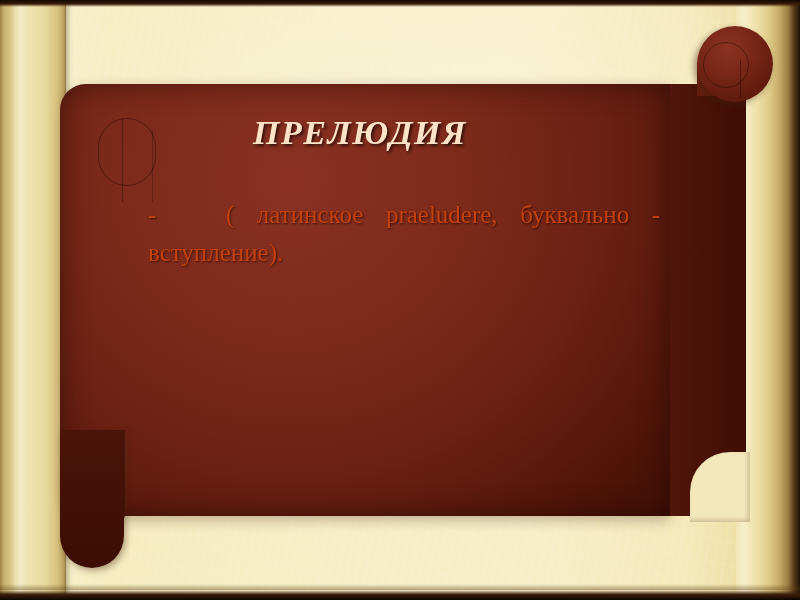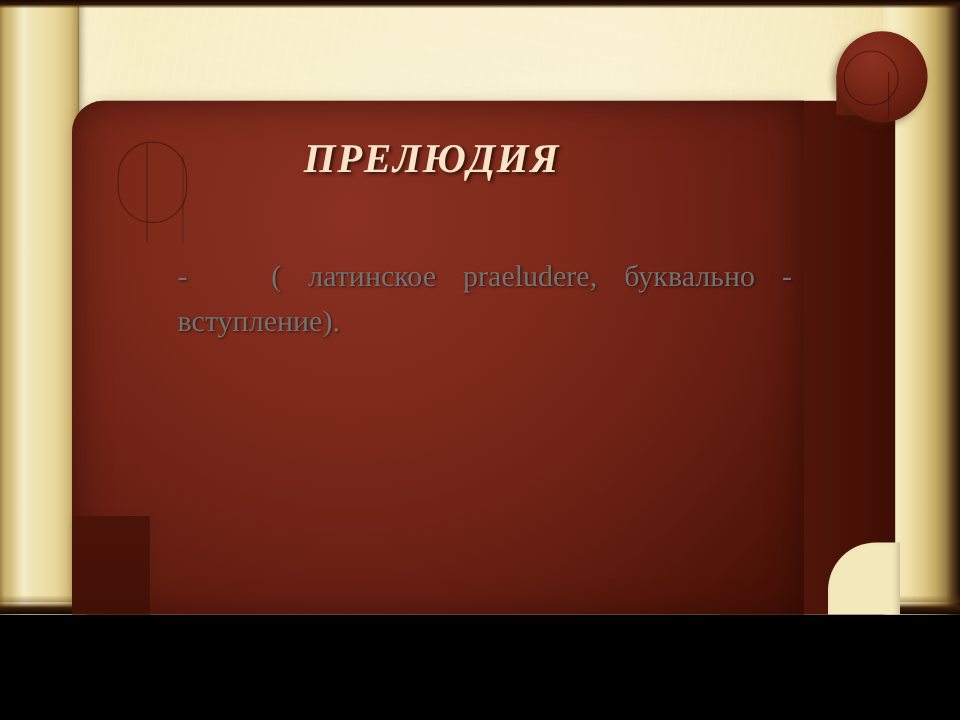--- a/index.html
+++ b/index.html
@@ -10,21 +10,21 @@
   body {
     width: 800px;
     height: 600px;
     overflow: hidden;
     font-family: "Liberation Serif", "DejaVu Serif", serif;
   }
 
   #slide {
     position: relative;
     width: 800px;
-    height: 512px;
+    height: 600px;
     overflow: hidden;
     background: #eddfae;
   }
 
   
   .parchment {
     position: absolute;
     left: 0; top: 0;
     width: 800px; height: 600px;
     background:
@@ -234,26 +234,25 @@
     font-size: 34px;
     letter-spacing: 1.5px;
     color: #fbe3c8;
     text-shadow: 2px 2px 3px rgba(20,5,0,0.7);
   }
 
   .body-text {
     position: absolute;
     left: 148px; top: 196px;
     width: 512px;
-    color: #737373;
+    color: #c2410c;
     font-size: 25px;
     line-height: 38px;
     text-align: justify;
     text-shadow: 1px 1px 2px rgba(25,6,0,0.65);
-    margin-top: 16px;
   }
   .body-text p { margin: 0; }
   .body-text p.p1 { text-indent: 0; }
   .body-text p.p2 { margin-top: 18px; text-indent: 54px; }
   .lead-dash { display: inline-block; width: 78px; }
 </style>
 </head>
 <body>
 
 <div id="slide">

